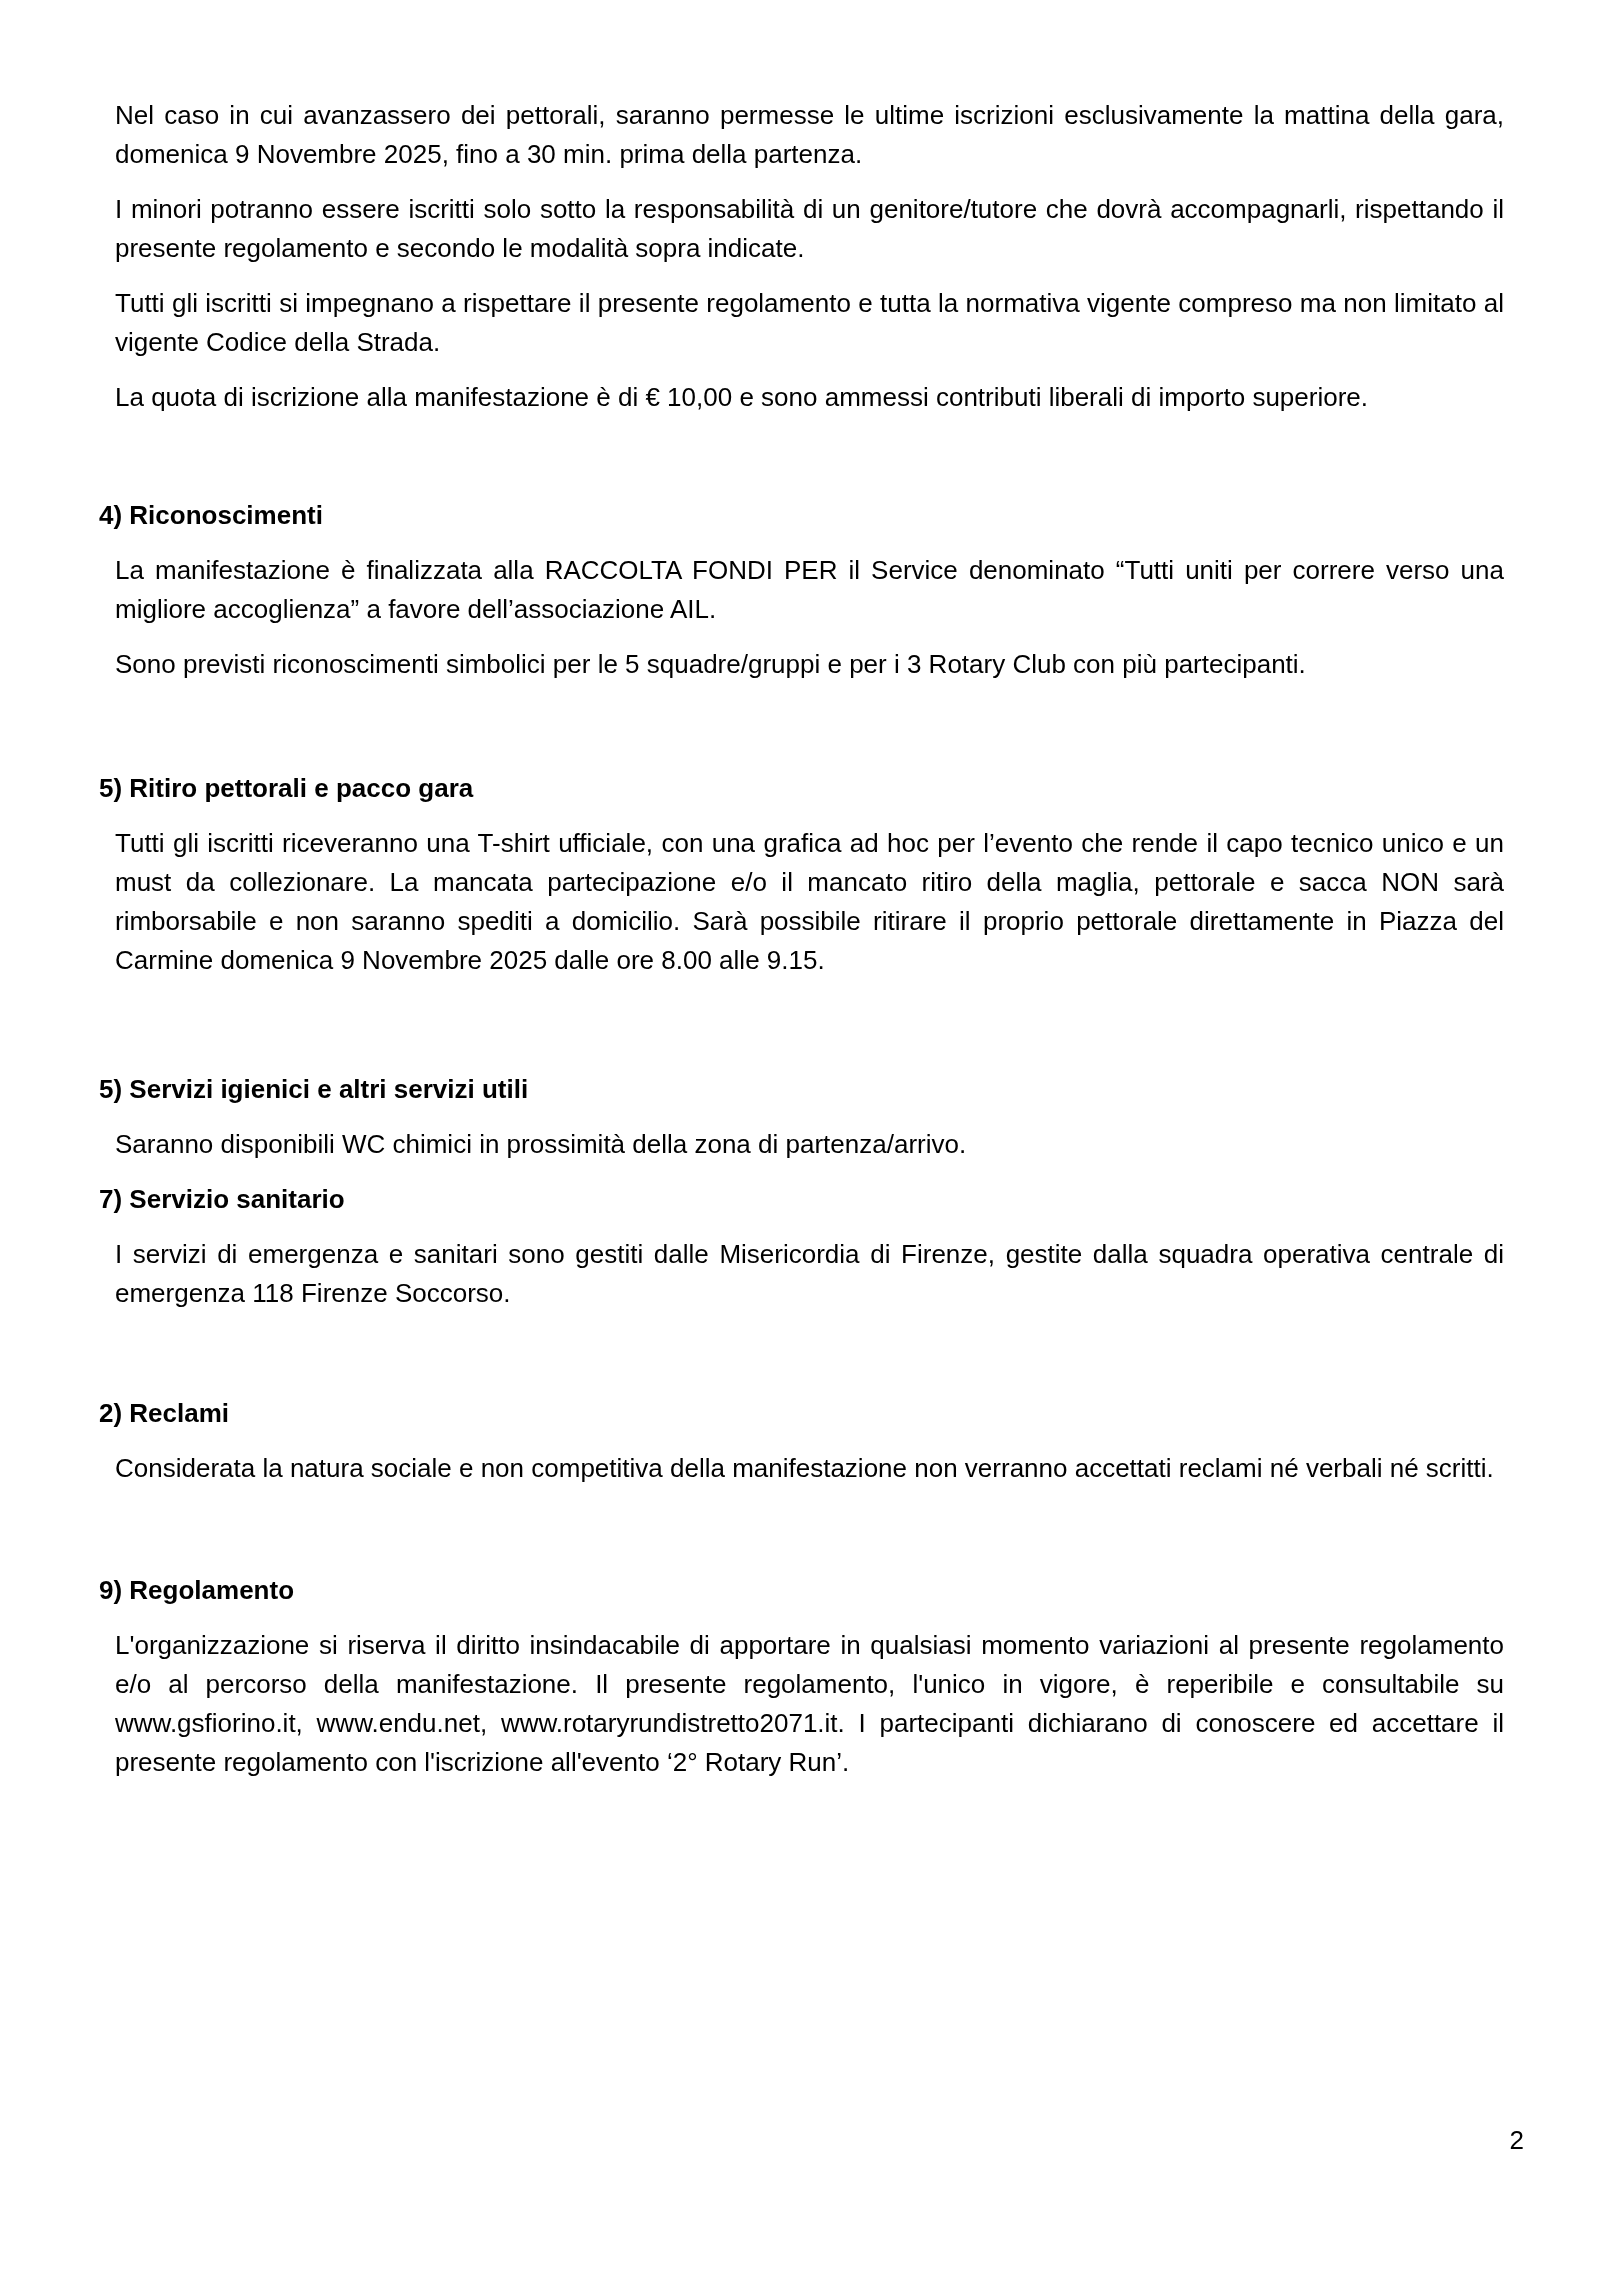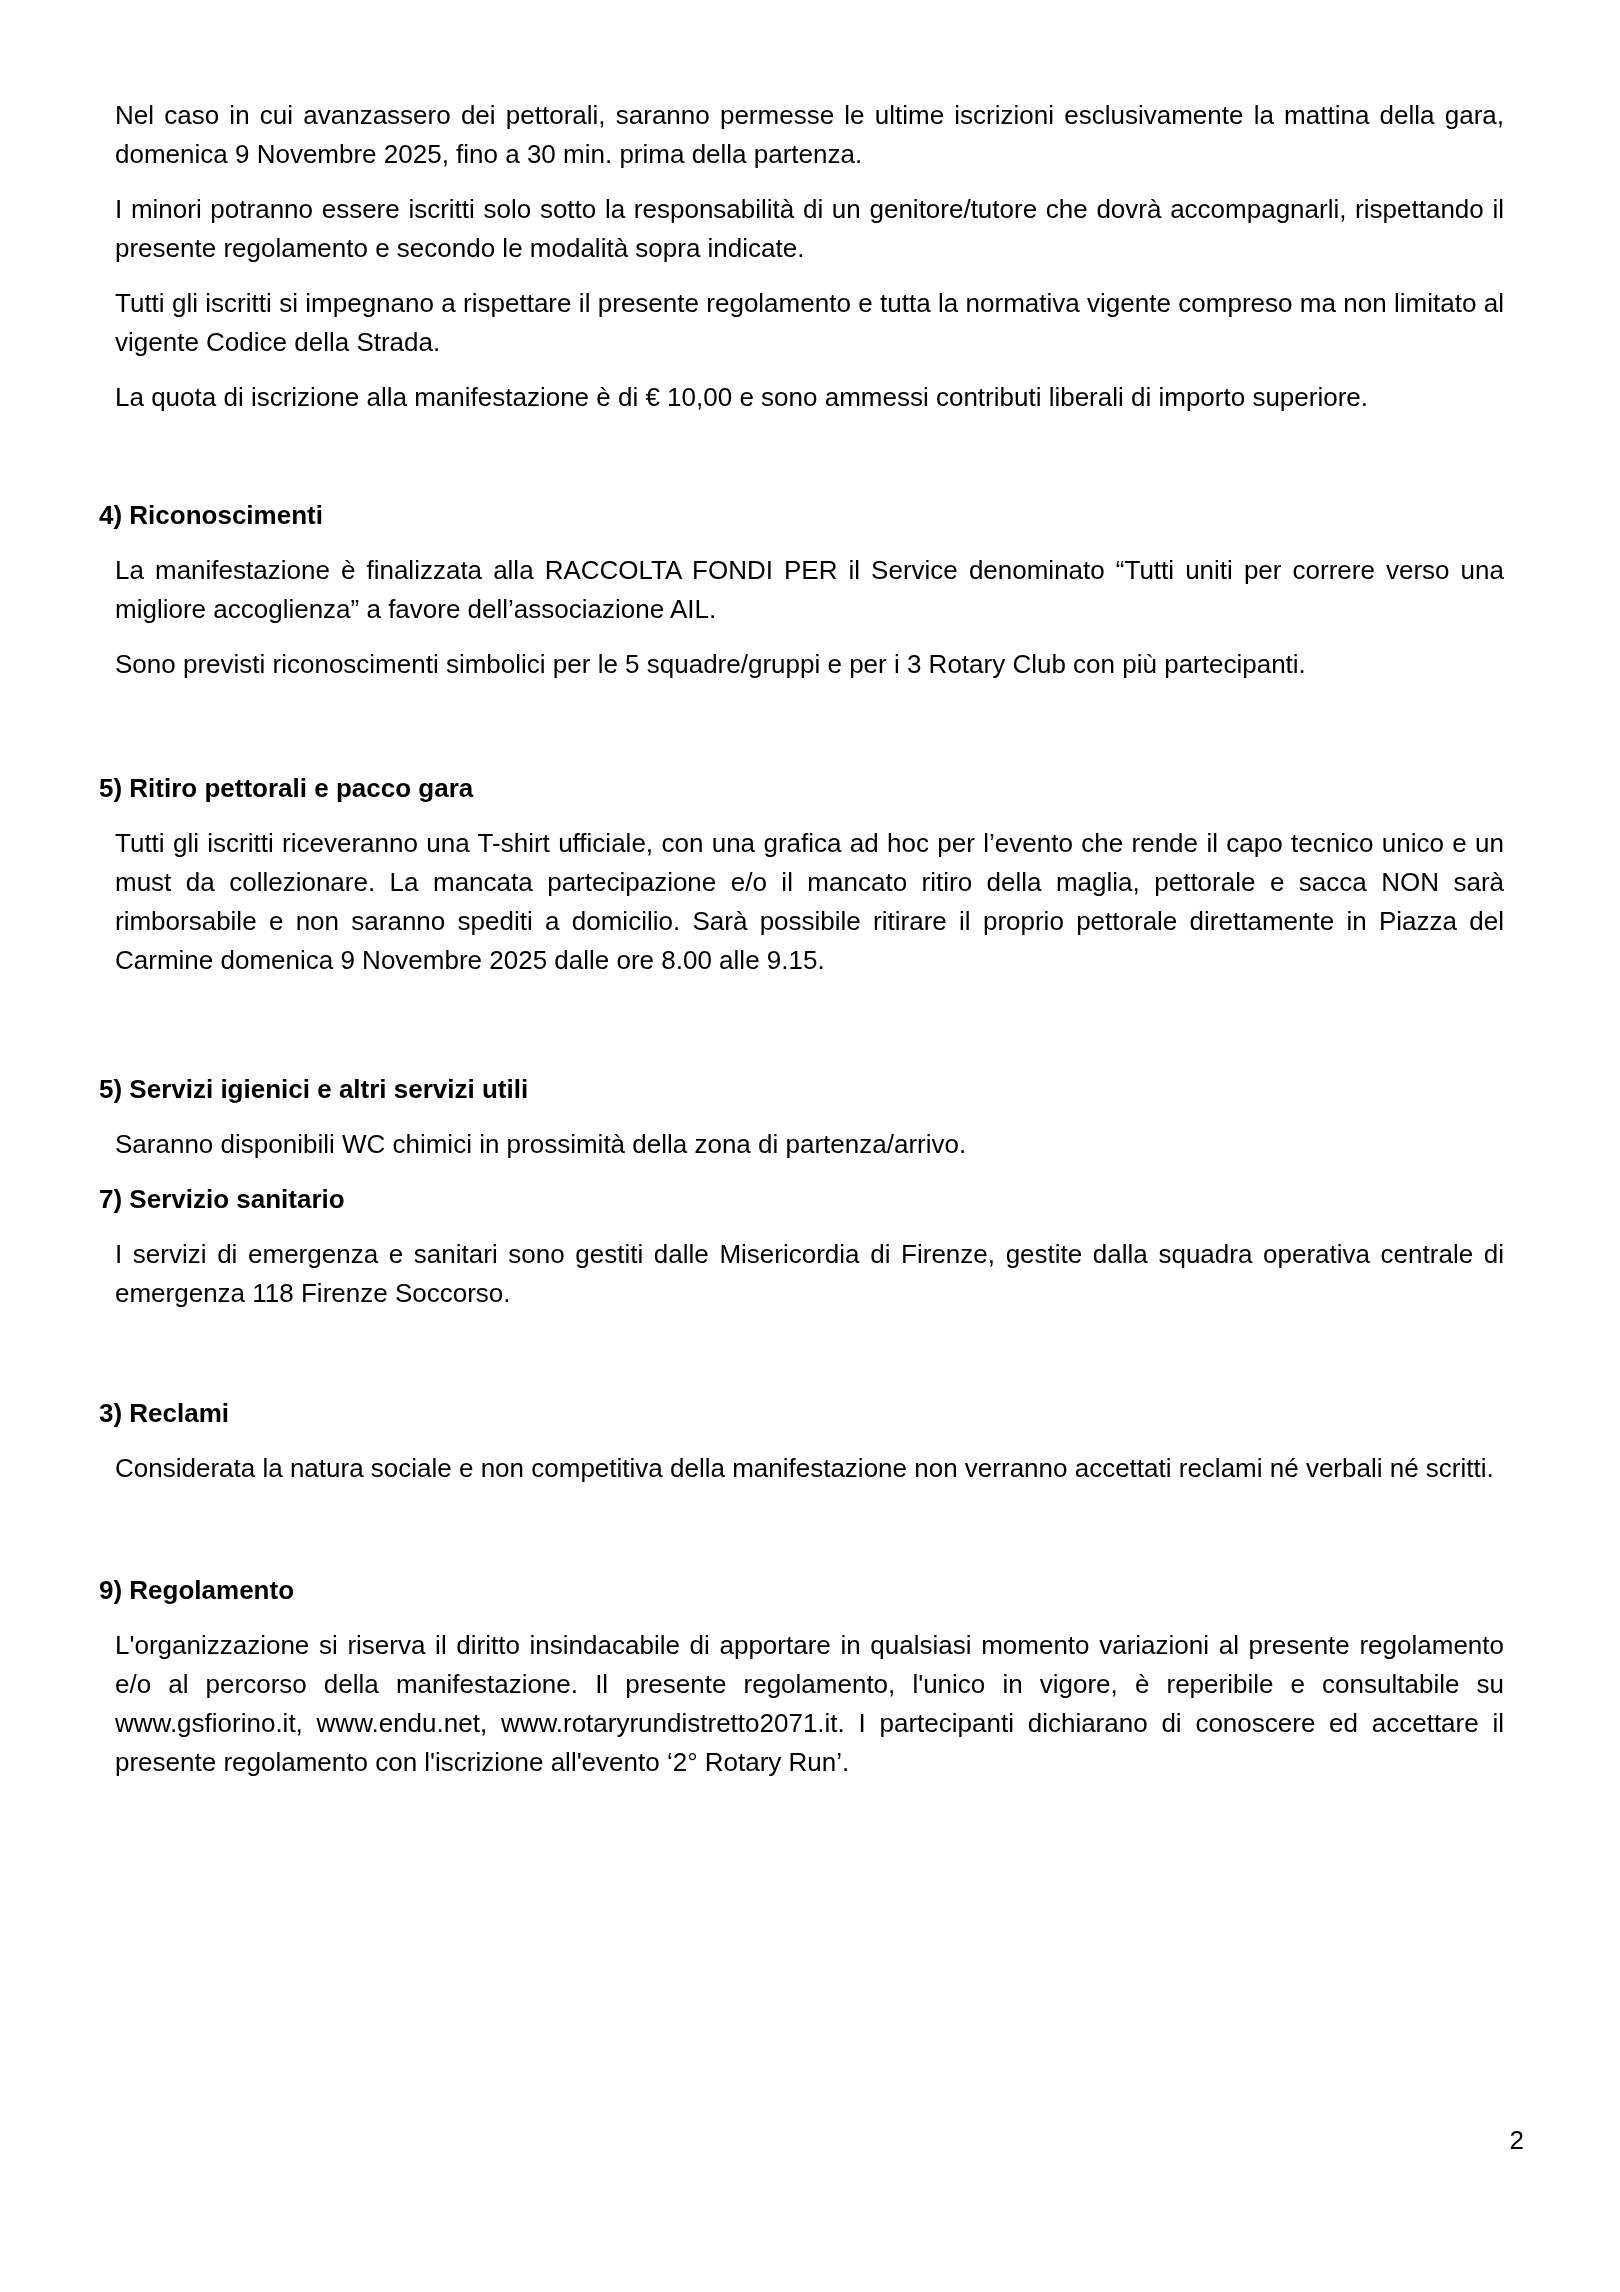--- a/index.html
+++ b/index.html
@@ -74,21 +74,21 @@
 
     <h2 class="heading mt95">5) Ritiro pettorali e pacco gara</h2>
     <p class="para mt20">Tutti gli iscritti riceveranno una T-shirt ufficiale, con una grafica ad hoc per l’evento che rende il capo tecnico unico e un must da collezionare. La mancata partecipazione e/o il mancato ritiro della maglia, pettorale e sacca NON sarà rimborsabile e non saranno spediti a domicilio. Sarà possibile ritirare il proprio pettorale direttamente in Piazza del Carmine domenica 9 Novembre 2025 dalle ore 8.00 alle 9.15.</p>
 
     <h2 class="heading mt101">5) Servizi igienici e altri servizi utili</h2>
     <p class="para mt21">Saranno disponibili WC chimici in prossimità della zona di partenza/arrivo.</p>
 
     <h2 class="heading mt96">7) Servizio sanitario</h2>
     <p class="para mt25">I servizi di emergenza e sanitari sono gestiti dalle Misericordia di Firenze, gestite dalla squadra operativa centrale di emergenza 118 Firenze Soccorso.</p>
 
-    <h2 class="heading mt91">3) Reclami</h2>
+    <h2 class="heading mt91">2) Reclami</h2>
     <p class="para mt28">Considerata la natura sociale e non competitiva della manifestazione non verranno accettati reclami né verbali né scritti.</p>
 
     <h2 class="heading mt93">9) Regolamento</h2>
     <p class="para mt28">L'organizzazione si riserva il diritto insindacabile di apportare in qualsiasi momento variazioni al presente regolamento e/o al percorso della manifestazione. Il presente regolamento, l'unico in vigore, è reperibile e consultabile su www.gsfiorino.it, www.endu.net, www.rotaryrundistretto2071.it. I partecipanti dichiarano di conoscere ed accettare il presente regolamento con l'iscrizione all'evento ‘2° Rotary Run’.</p>
 
   </div>
 
   <div class="page-number">2</div>
 </div>
 

